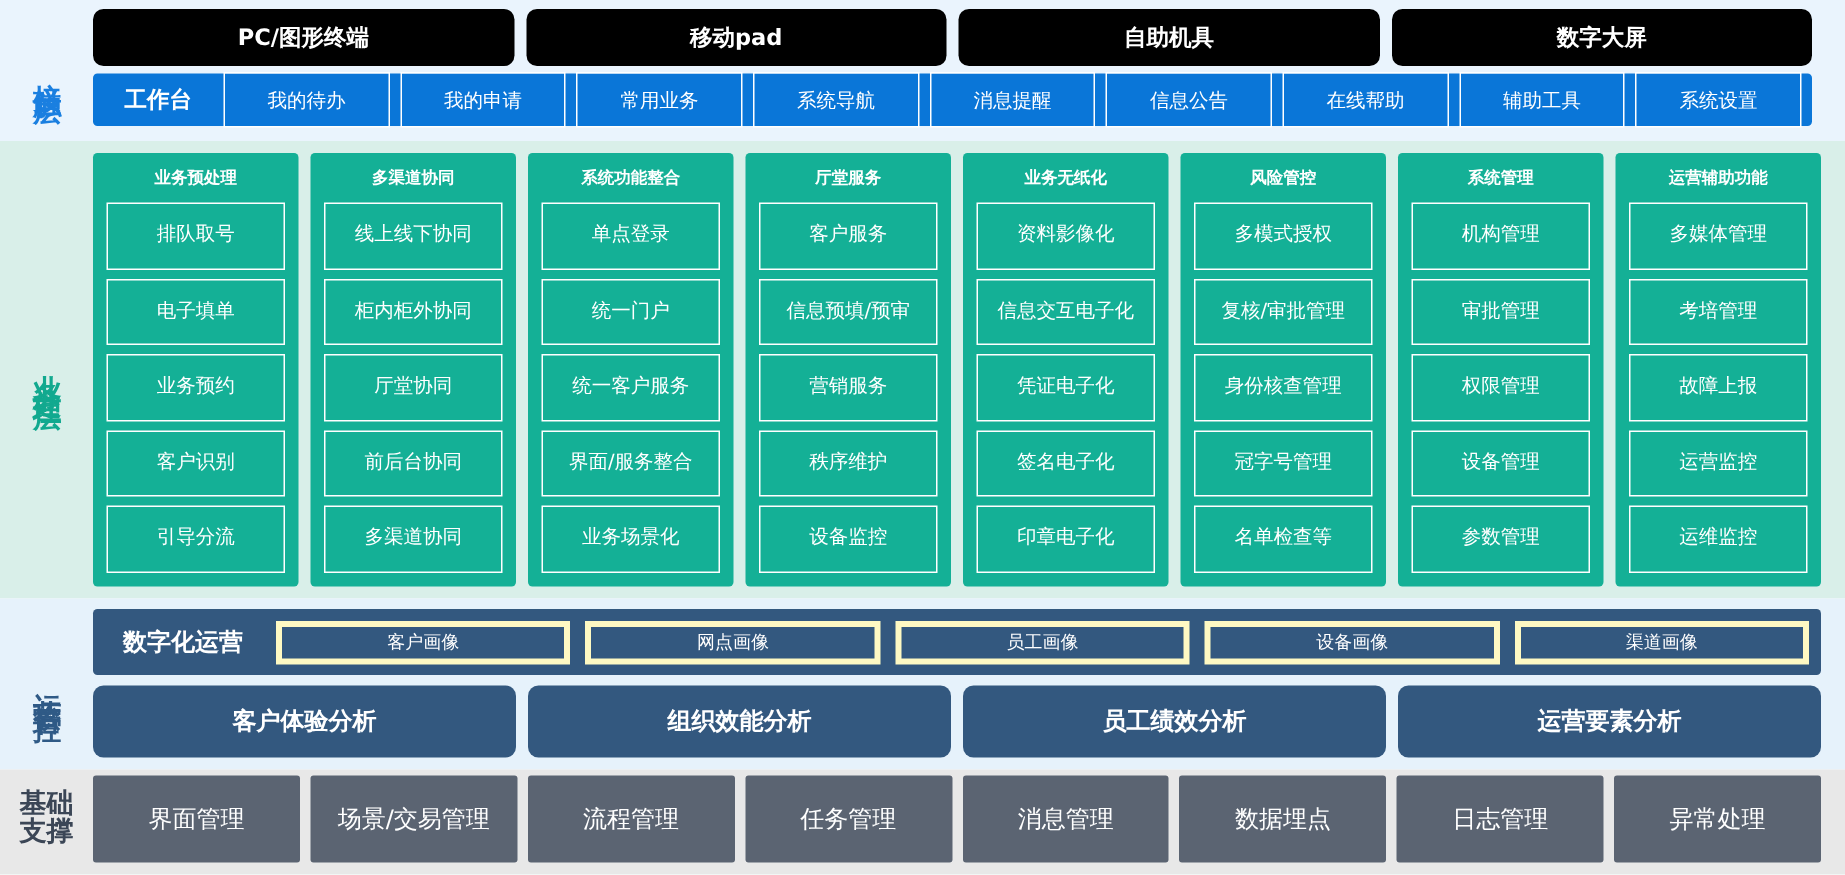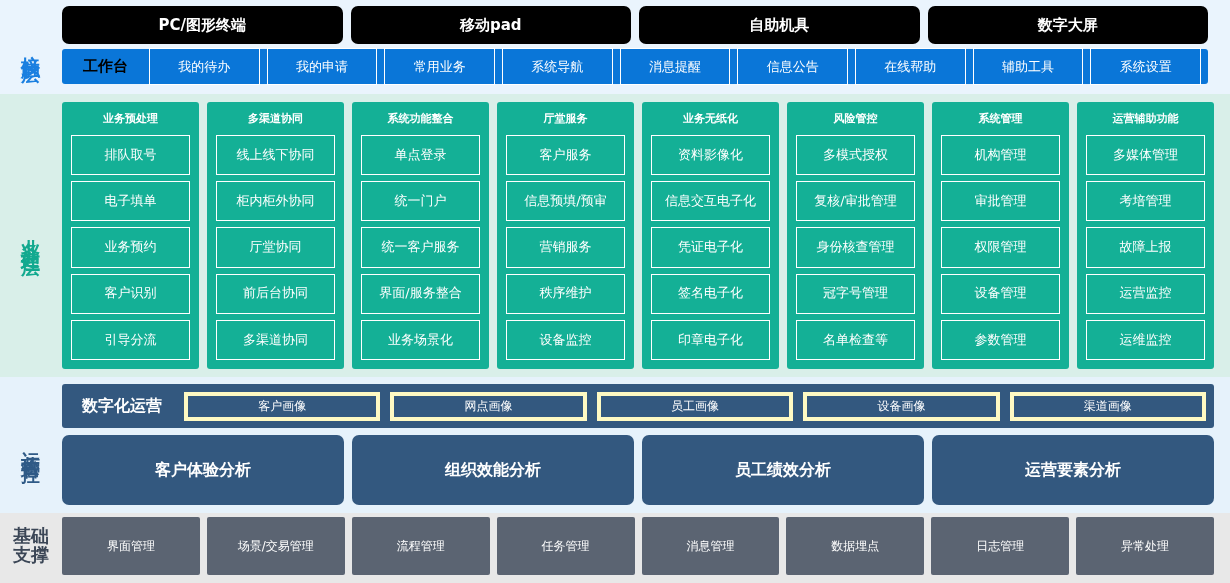--- a/index.html
+++ b/index.html
@@ -47,21 +47,21 @@
   .nav-row {
     background: #0a76d8;
     border-radius: 3px;
     height: 35px;
     display: flex;
     align-items: center;
     padding: 0 7px;
     gap: 7px;
   }
   .nav-title {
-    color: #000000;
+    color: #ffffff;
     font-weight: bold;
     font-size: 15px;
     padding: 0 14px;
     white-space: nowrap;
   }
   .nav-item {
     flex: 1;
     height: 37px;
     border: 1px solid #ffffff;
     color: #ffffff;
@@ -114,21 +114,21 @@
     min-height: 0;
   }
   .bitem.two-line { white-space: normal; }
 
   
   .layer-ops {
     background: #e6f2fb;
     padding: 7px 16px 8px 0;
     display: flex;
     align-items: stretch;
-    height: 136px;
+    height: 114px;
   }
   .ops-label .vtext { color: #2f5a86; }
   .ops-body { flex: 1; display: flex; flex-direction: column; gap: 7px; }
   .ops-row-1 {
     background: #33587f;
     border-radius: 3px;
     height: 44px;
     display: flex; align-items: center;
     padding: 0 8px;
     gap: 10px;
@@ -181,21 +181,21 @@
     width: 2.2em;
     letter-spacing: 0;
     word-break: break-all;
   }
   .base-body { flex: 1; display: flex; gap: 7px; }
   .base-item {
     flex: 1;
     background: #5b6472;
     border-radius: 2px;
     color: #ffffff;
-    font-size: 12px;
+    font-size: 16px;
     display: flex; align-items: center; justify-content: center;
     white-space: nowrap;
   }
 </style>
 </head>
 <body>
 
 <div class="page">
 
   <section class="layer-contact">

